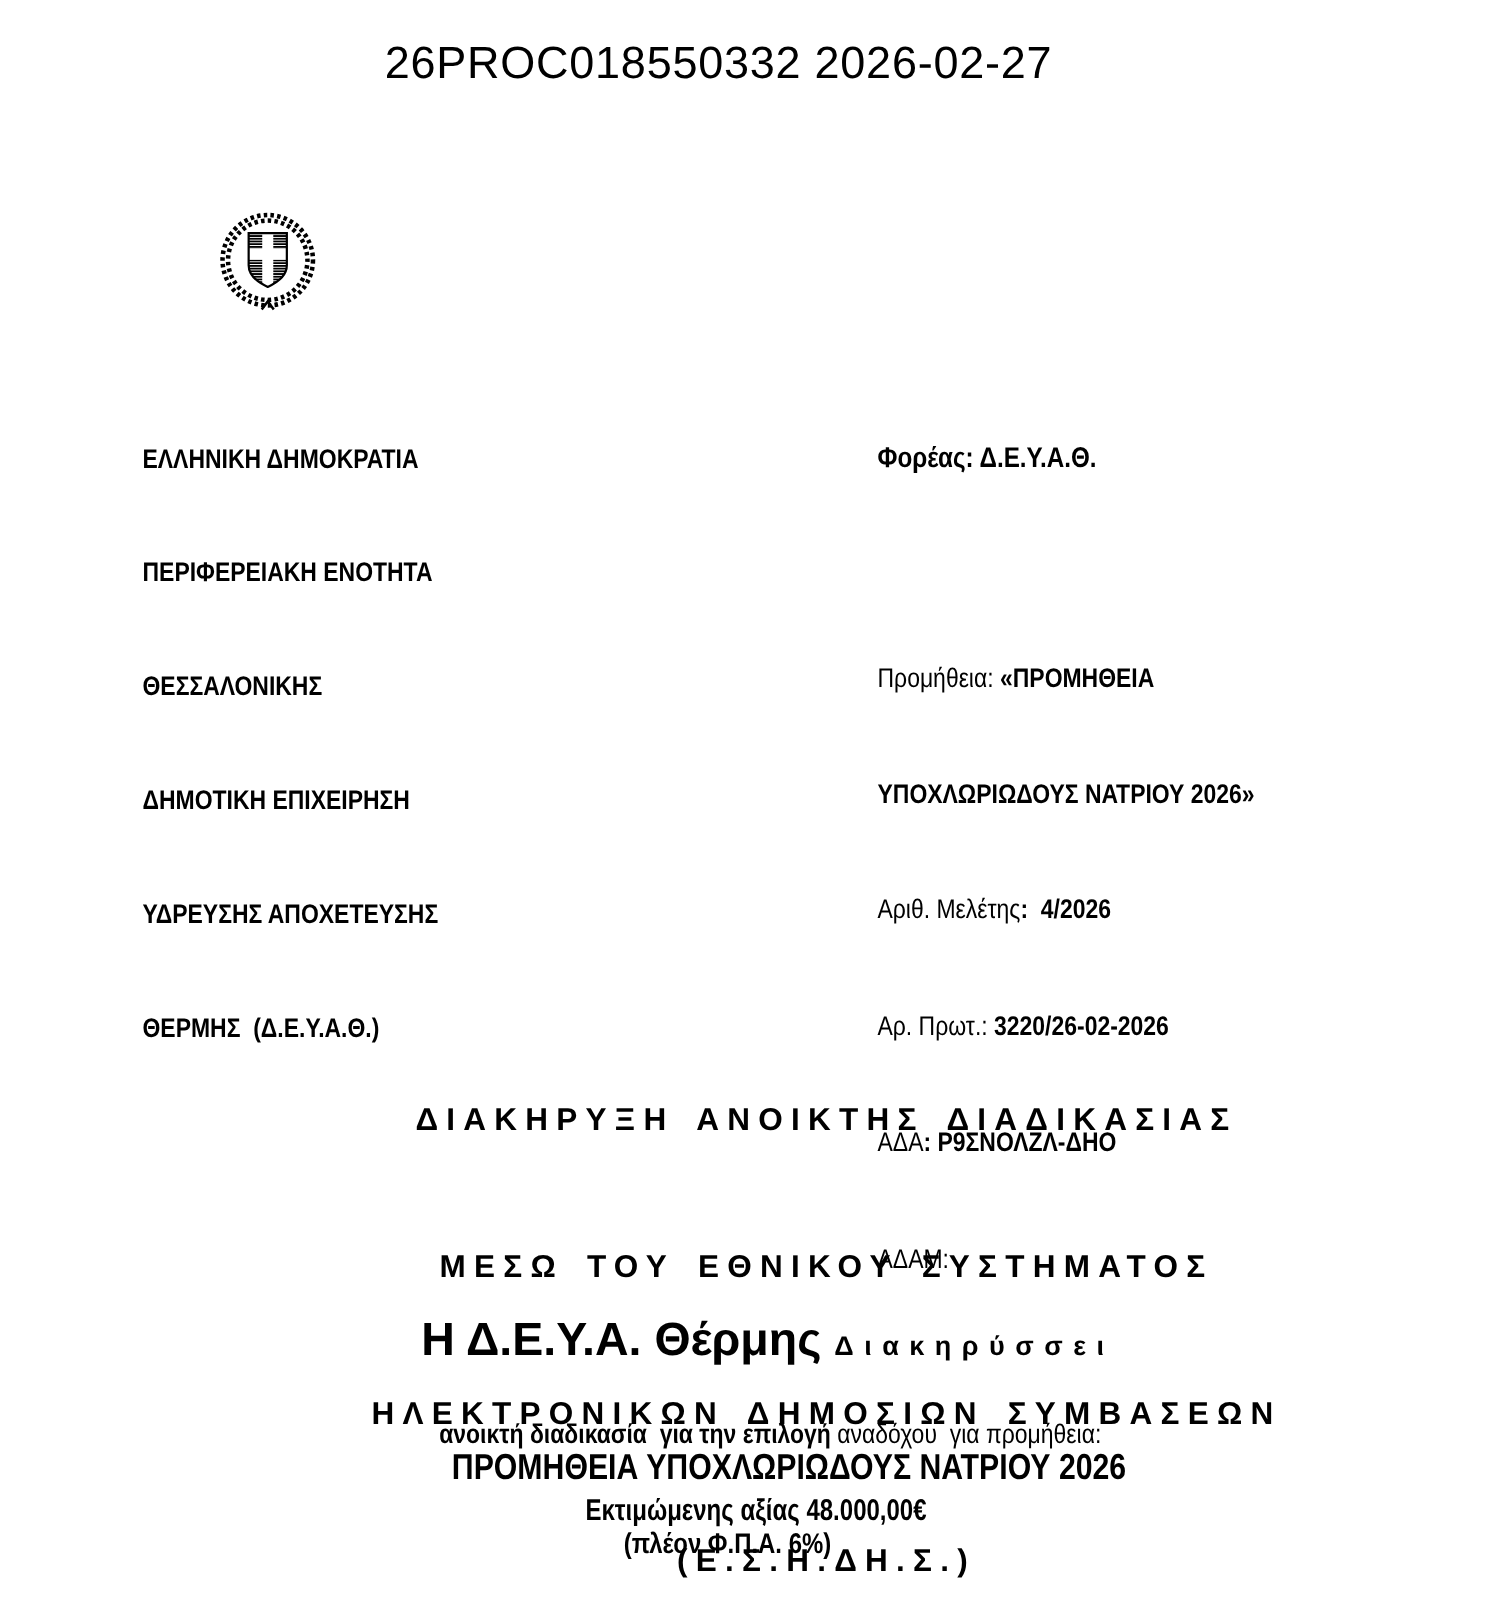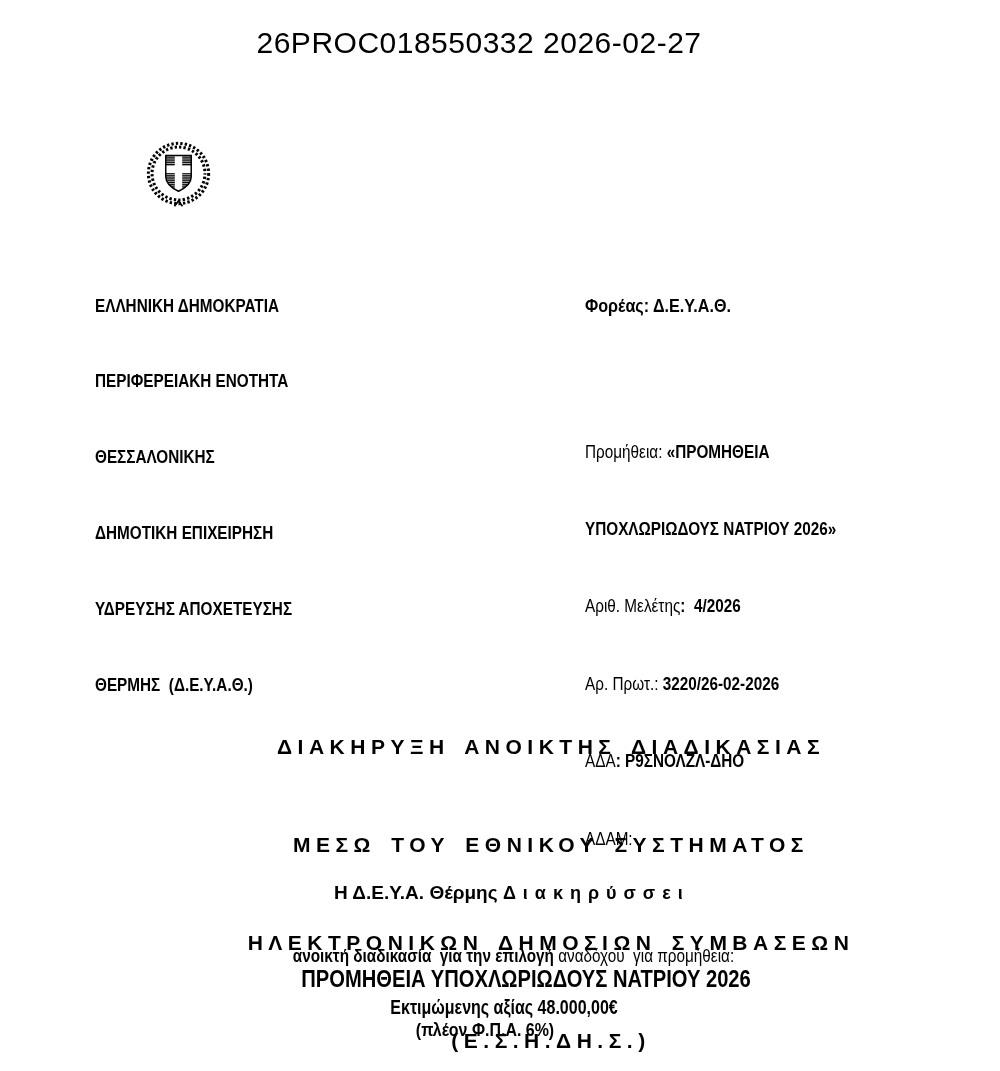--- a/index.html
+++ b/index.html
@@ -70,21 +70,21 @@
   }
   .therm-line {
     position: absolute;
     top: 848px; left: 0;
     width: 1000px;
     text-align: center;
     transform: translateX(3px);
     line-height: 30px;
     white-space: pre;
   }
-  .therm-big { font-size: 19px; font-weight: bold; margin-top: 16px; }
+  .therm-big { font-size: 31px; font-weight: bold; margin-top: 16px; }
   .therm-small { font-size: 18px; font-weight: bold; letter-spacing: 7px; margin-top: 32px; }
   .anoikti {
     position: absolute;
     top: 919px; left: 0;
     width: 1000px;
     text-align: center;
     transform: translateX(5px) scaleX(0.85);
     font-size: 18px;
     line-height: 25px;
     white-space: pre;

